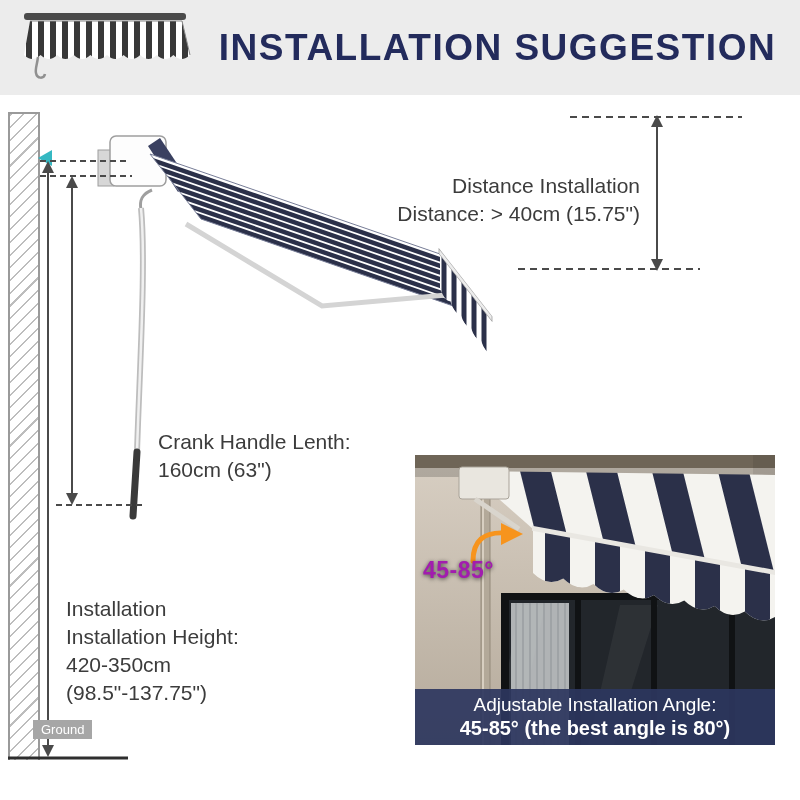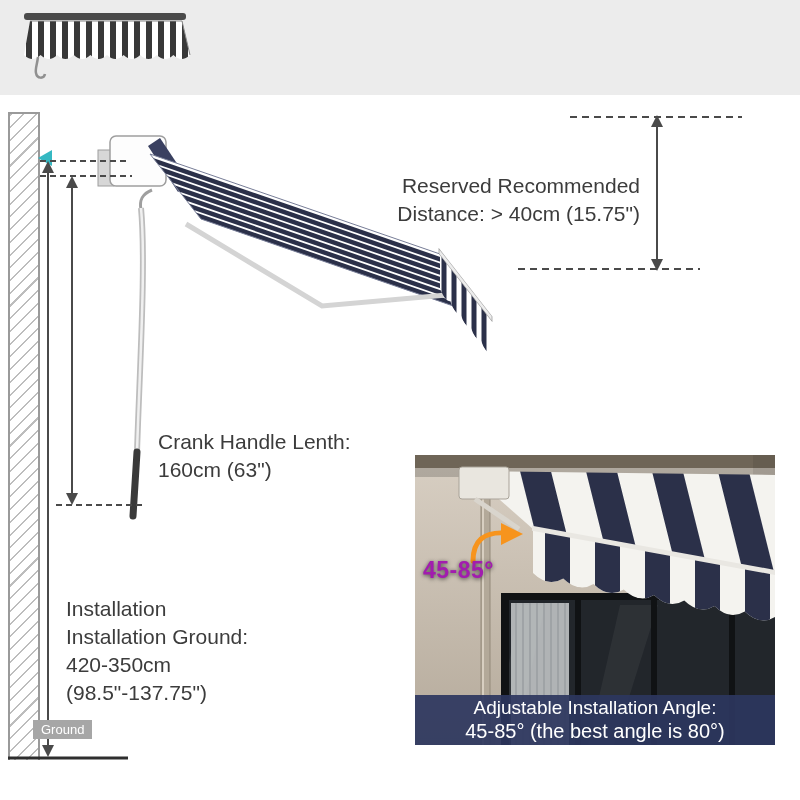--- a/index.html
+++ b/index.html
@@ -17,24 +17,24 @@
   .txt{position:absolute;color:#3c3c3c;font-size:21px;line-height:1.33;}
   .reserved{top:172px;right:160px;text-align:right;}
   .crank{top:428px;left:158px;}
   .heightblk{top:595px;left:66px;}
   .ground-badge{position:absolute;left:33px;top:720px;background:#a6a6a6;color:#fff;
         font-size:13px;padding:2px 8px;}
   .photo{position:absolute;left:415px;top:455px;width:360px;height:290px;margin:0;overflow:hidden;}
   .photo svg{position:absolute;left:0;top:0;}
   .angle{position:absolute;left:8px;top:102px;color:#a21caf;font-size:23px;font-weight:bold;
         letter-spacing:.5px;text-shadow:0 1px 4px rgba(0,0,0,.65);}
-  .caption{position:absolute;left:0;right:0;bottom:0;height:50px;background:rgba(45,54,94,.92);
+  .caption{position:absolute;left:0;right:0;bottom:0;height:56px;background:rgba(45,54,94,.92);
         color:#fff;display:flex;flex-direction:column;align-items:center;justify-content:center;gap:1px;}
   .cap1{font-size:19px;}
-  .cap2{font-size:20px;font-weight:normal;}
+  .cap2{font-size:20px;font-weight:bold;}
 </style>
 </head>
 <body>
 
 <div class="page">
 
   <header class="banner">
     <svg class="thumb" viewBox="0 0 190 72">
       <defs>
         <clipPath id="thumbClip">
@@ -55,20 +55,21 @@
         <rect x="104" y="0" width="6" height="60" fill="#383838"></rect>
           <rect x="116" y="0" width="6" height="60" fill="#383838"></rect>
         <rect x="128" y="0" width="6" height="60" fill="#383838"></rect>
           <rect x="140" y="0" width="6" height="60" fill="#383838"></rect>
         <rect x="152" y="0" width="6" height="60" fill="#383838"></rect>
           <rect x="164" y="0" width="6" height="60" fill="#383838"></rect>
       </g>
       <path d="M12,10 L164,10 L172,44" fill="none" stroke="#888" stroke-width="1"></path>
       <path d="M20,46 C19,54 17,58 18,62 C19,68 26,68 27,63" stroke="#909090" stroke-width="2.5" fill="none"></path>
     </svg>
+    <h1 class="title">INSTALLATION SUGGESTION</h1>
   </header>
 
   <div class="wall"></div>
 
   <svg class="diagram" viewBox="0 0 800 800">
     <defs>
       <clipPath id="valClip">
         <path d="M0,0 L51,0 L51,34 Q45.9,42 40.8,34 Q35.7,42 30.6,34 Q25.5,42 20.4,34 Q15.3,42 10.2,34 Q5.1,42 0,34 Z"></path>
       </clipPath>
     </defs>
@@ -131,30 +132,30 @@
       <line x1="56" y1="505" x2="142" y2="505" stroke-width="2" stroke-dasharray="6 4"></line>
       <line x1="72" y1="185" x2="72" y2="496" stroke-width="2"></line>
       <polygon points="72,176 66,188 78,188" fill="#4a4a4a" stroke="none"></polygon>
       <polygon points="72,505 66,493 78,493" fill="#4a4a4a" stroke="none"></polygon>
     </g>
 
     <line x1="8" y1="758" x2="128" y2="758" stroke="#2e2e2e" stroke-width="3"></line>
   </svg>
 
   <div class="txt reserved">
-    <div>Reserved Recommended</div>
+    <div>Distance Installation</div>
     <div>Distance: &gt; 40cm (15.75")</div>
   </div>
   <div class="txt crank">
     <div>Crank Handle Lenth:</div>
     <div>160cm (63")</div>
   </div>
   <div class="txt heightblk">
     <div>Installation</div>
-    <div>Installation Ground:</div>
+    <div>Installation Height:</div>
     <div>420-350cm</div>
     <div>(98.5"-137.75")</div>
   </div>
   <div class="ground-badge">Ground</div>
 
   <figure class="photo">
     <svg width="360" height="290" viewBox="0 0 360 290">
       <defs>
         <linearGradient id="wallGrad" x1="0" y1="0" x2="0" y2="1">
           <stop offset="0" stop-color="#d8cfc3"></stop>

